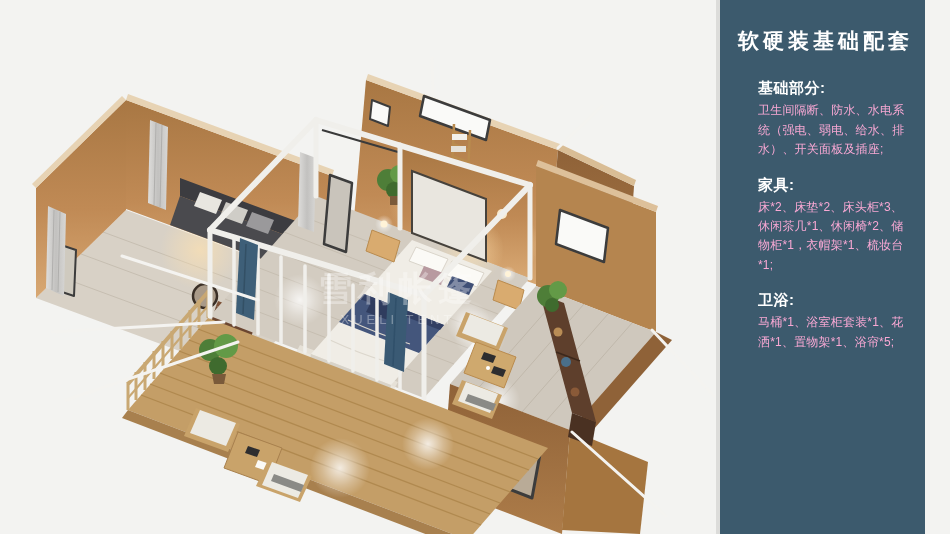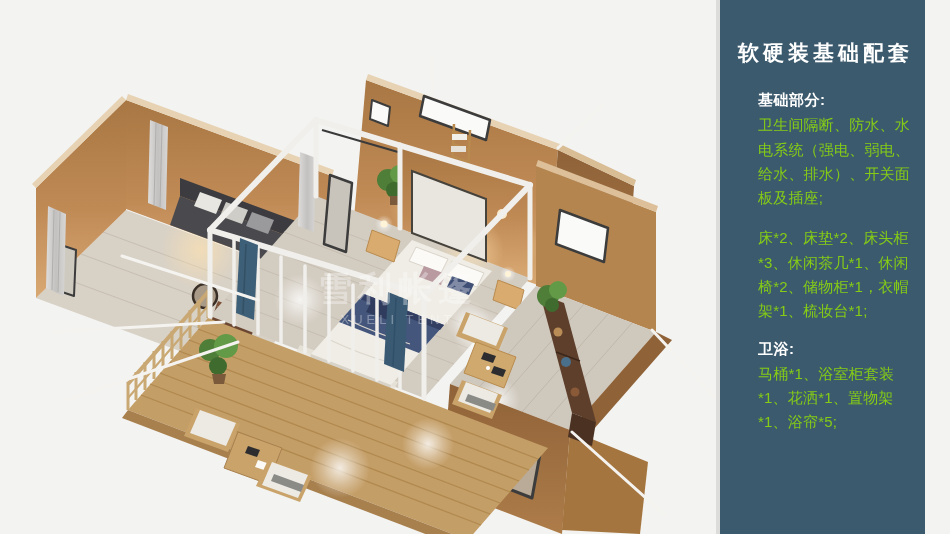--- a/index.html
+++ b/index.html
@@ -1,25 +1,25 @@
 <!DOCTYPE html>
 <html><head>
 <meta charset="utf-8">
 <style>
   html,body{margin:0;padding:0}
   body{width:950px;height:534px;overflow:hidden;font-family:"Liberation Sans","DejaVu Sans",sans-serif;background:#ffffff}
   .canvas{position:relative;width:950px;height:534px;background:#f3f3f1}
   .render{position:absolute;left:0;top:0}
   .divider{position:absolute;left:716px;top:0;width:4px;height:100%;background:#dcdcda}
-  .panel{position:absolute;left:720px;top:0;width:205px;height:100%;background:#3c5a6d;color:#ffffff;box-sizing:border-box;padding:40px 0 0 0}
+  .panel{position:absolute;left:720px;top:0;width:205px;height:100%;background:#3c5a6d;color:#ffffff;box-sizing:border-box;padding:28px 0 0 0}
   .panel h1{margin:0;padding:0 10px 0 16px;font-size:21px;line-height:1.25;letter-spacing:4px;text-align:center;font-weight:bold;white-space:nowrap}
   .sections{margin:25px 14px 0 38px}
   .sec{margin-bottom:16px}
   .sec h2{margin:0 0 3px 0;font-size:15px;font-weight:bold;letter-spacing:.5px}
-  .sec p{margin:0;font-size:15px;line-height:1.62;letter-spacing:.2px;color:#84cc16}
+  .sec p{margin:0;font-size:12px;line-height:1.62;letter-spacing:.2px;color:#f9a8d4}
   svg text{user-select:none}
 </style>
 </head>
 <body>
 
 <div class="canvas">
 
   <svg class="render" width="716" height="534" viewBox="0 0 716 534">
     <defs>
       <linearGradient id="gWall" x1="0" y1="0" x2="0" y2="1">
@@ -330,20 +330,21 @@
   <div class="divider"></div>
 
   <aside class="panel">
     <h1>软硬装基础配套</h1>
     <div class="sections">
       <section class="sec">
         <h2>基础部分:</h2>
         <p>卫生间隔断、防水、水电系统（强电、弱电、给水、排水）、开关面板及插座;</p>
       </section>
       <section class="sec">
+        <h2>家具:</h2>
         <p>床*2、床垫*2、床头柜*3、休闲茶几*1、休闲椅*2、储物柜*1，衣帽架*1、梳妆台*1;</p>
       </section>
       <section class="sec">
         <h2>卫浴:</h2>
         <p>马桶*1、浴室柜套装*1、花洒*1、置物架*1、浴帘*5;</p>
       </section>
     </div>
   </aside>
 
 </div>

